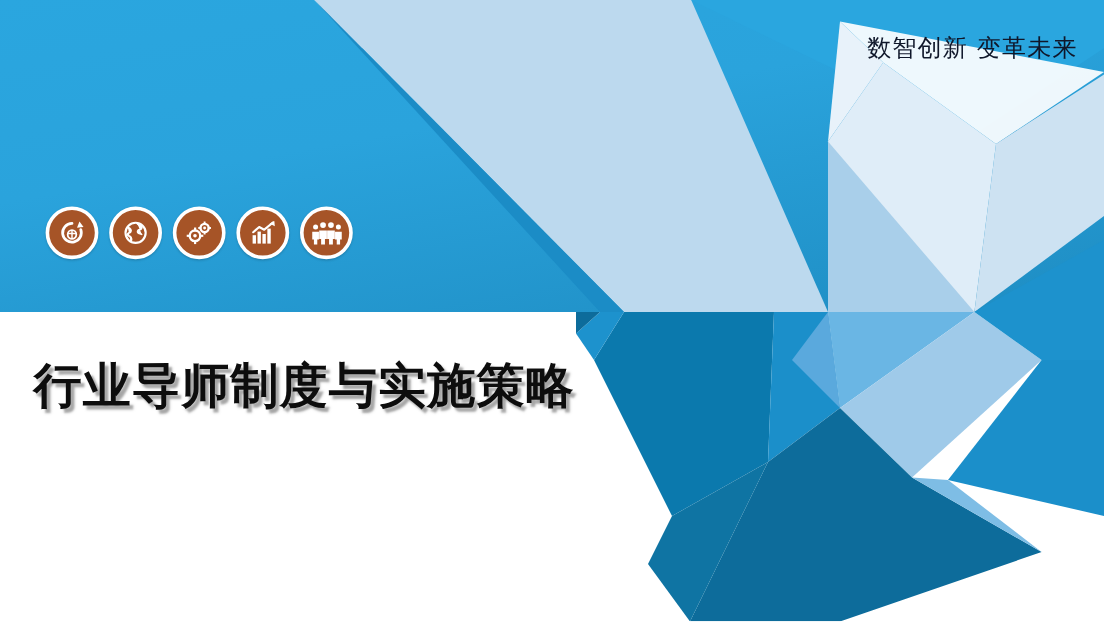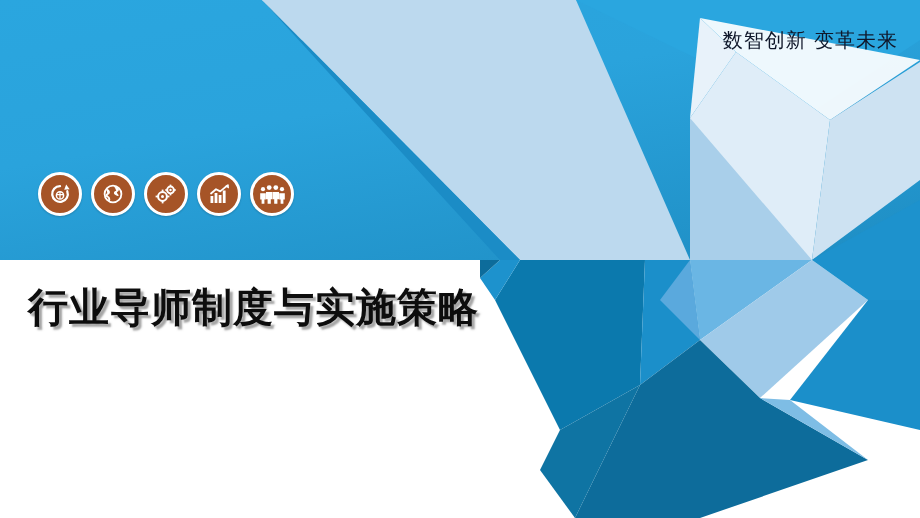--- a/index.html
+++ b/index.html
@@ -68,21 +68,21 @@
     align-items: center;
     justify-content: center;
     box-shadow: 0 1px 2px rgba(0,0,0,0.18);
   }
   .icon-badge svg { display: block; }
 
   
   .title {
     position: absolute;
     left: 28px;
-    top: 280px;
+    top: 294px;
     font-size: 40px;
     font-weight: bold;
     color: #0d0d0d;
     letter-spacing: 1px;
     font-family: "DejaVu Sans", "Liberation Sans", sans-serif;
     text-shadow: 3px 3px 2px rgba(90,90,90,0.55);
     white-space: nowrap;
   }
 </style>
 </head>

